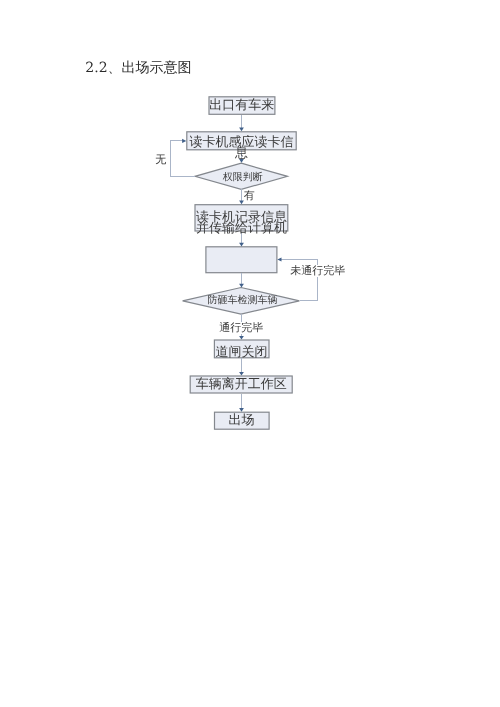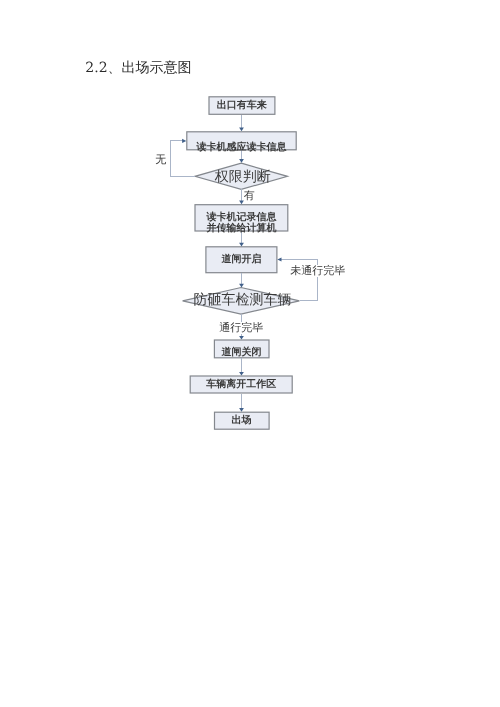--- a/index.html
+++ b/index.html
@@ -6,24 +6,24 @@
   html,body{margin:0;padding:0;}
   body{width:500px;height:707px;background:#ffffff;
        font-family:"DejaVu Serif", serif;overflow:hidden;position:relative;
        -webkit-font-smoothing:antialiased;text-rendering:geometricPrecision;}
   .page{position:absolute;left:0;top:0;width:500px;height:707px;transform:translateZ(0);}
   .heading{position:absolute;left:85.3px;top:61.6px;font-size:14px;color:#2b2b2b;
            white-space:nowrap;line-height:12px;transform:translateZ(0);}
   svg.edges{position:absolute;left:0;top:0;width:500px;height:707px;pointer-events:none;}
   .node{position:absolute;background:transparent;border:0;
         box-sizing:border-box;display:flex;align-items:center;justify-content:center;
-        font-size:10px;color:#3a3a3a;line-height:11.6px;text-align:center;
-        white-space:pre-line;transform:translateZ(0);font-weight:bold;}
+        font-size:13px;color:#3a3a3a;line-height:11.6px;text-align:center;
+        white-space:pre-line;transform:translateZ(0);}
   .dnode{position:absolute;display:flex;align-items:center;justify-content:center;
-        font-size:14px;color:#3a3a3a;line-height:13px;text-align:center;transform:translateZ(0);}
+        font-size:10px;color:#3a3a3a;line-height:13px;text-align:center;transform:translateZ(0);}
   .node span, .dnode span{display:block;transform:translateZ(0);}
   .elabel{position:absolute;font-size:11px;color:#3a3a3a;white-space:nowrap;
           line-height:12px;background:#ffffff;transform:translateZ(0);}
 </style>
 </head>
 <body>
 
 <div class="page">
 
   <div class="heading">2.2、出场示意图</div>
@@ -86,23 +86,20 @@
 
   <div class="dnode" style="left:196.0px;top:164.0px;width:93.3px;height:26.5px;">
     <span>权限判断</span>
   </div>
 
   <div class="node" style="left:194.4px;top:204.1px;width:94px;height:27.5px;padding-top:11px;">
     <span>读卡机记录信息
 并传输给计算机</span>
   </div>
 
-  <div class="node" style="left:205.3px;top:246.2px;width:72.2px;height:27.1px;">
-    <span>道闸开启</span>
-  </div>
 
   <div class="dnode" style="left:183.7px;top:287.5px;width:117.5px;height:26.9px;">
     <span>防砸车检测车辆</span>
   </div>
 
   <div class="node" style="left:213.8px;top:339.4px;width:55.2px;height:27px;">
     <span>道闸关闭</span>
   </div>
 
   <div class="node" style="left:189.6px;top:375.4px;width:103.2px;height:18.2px;">

